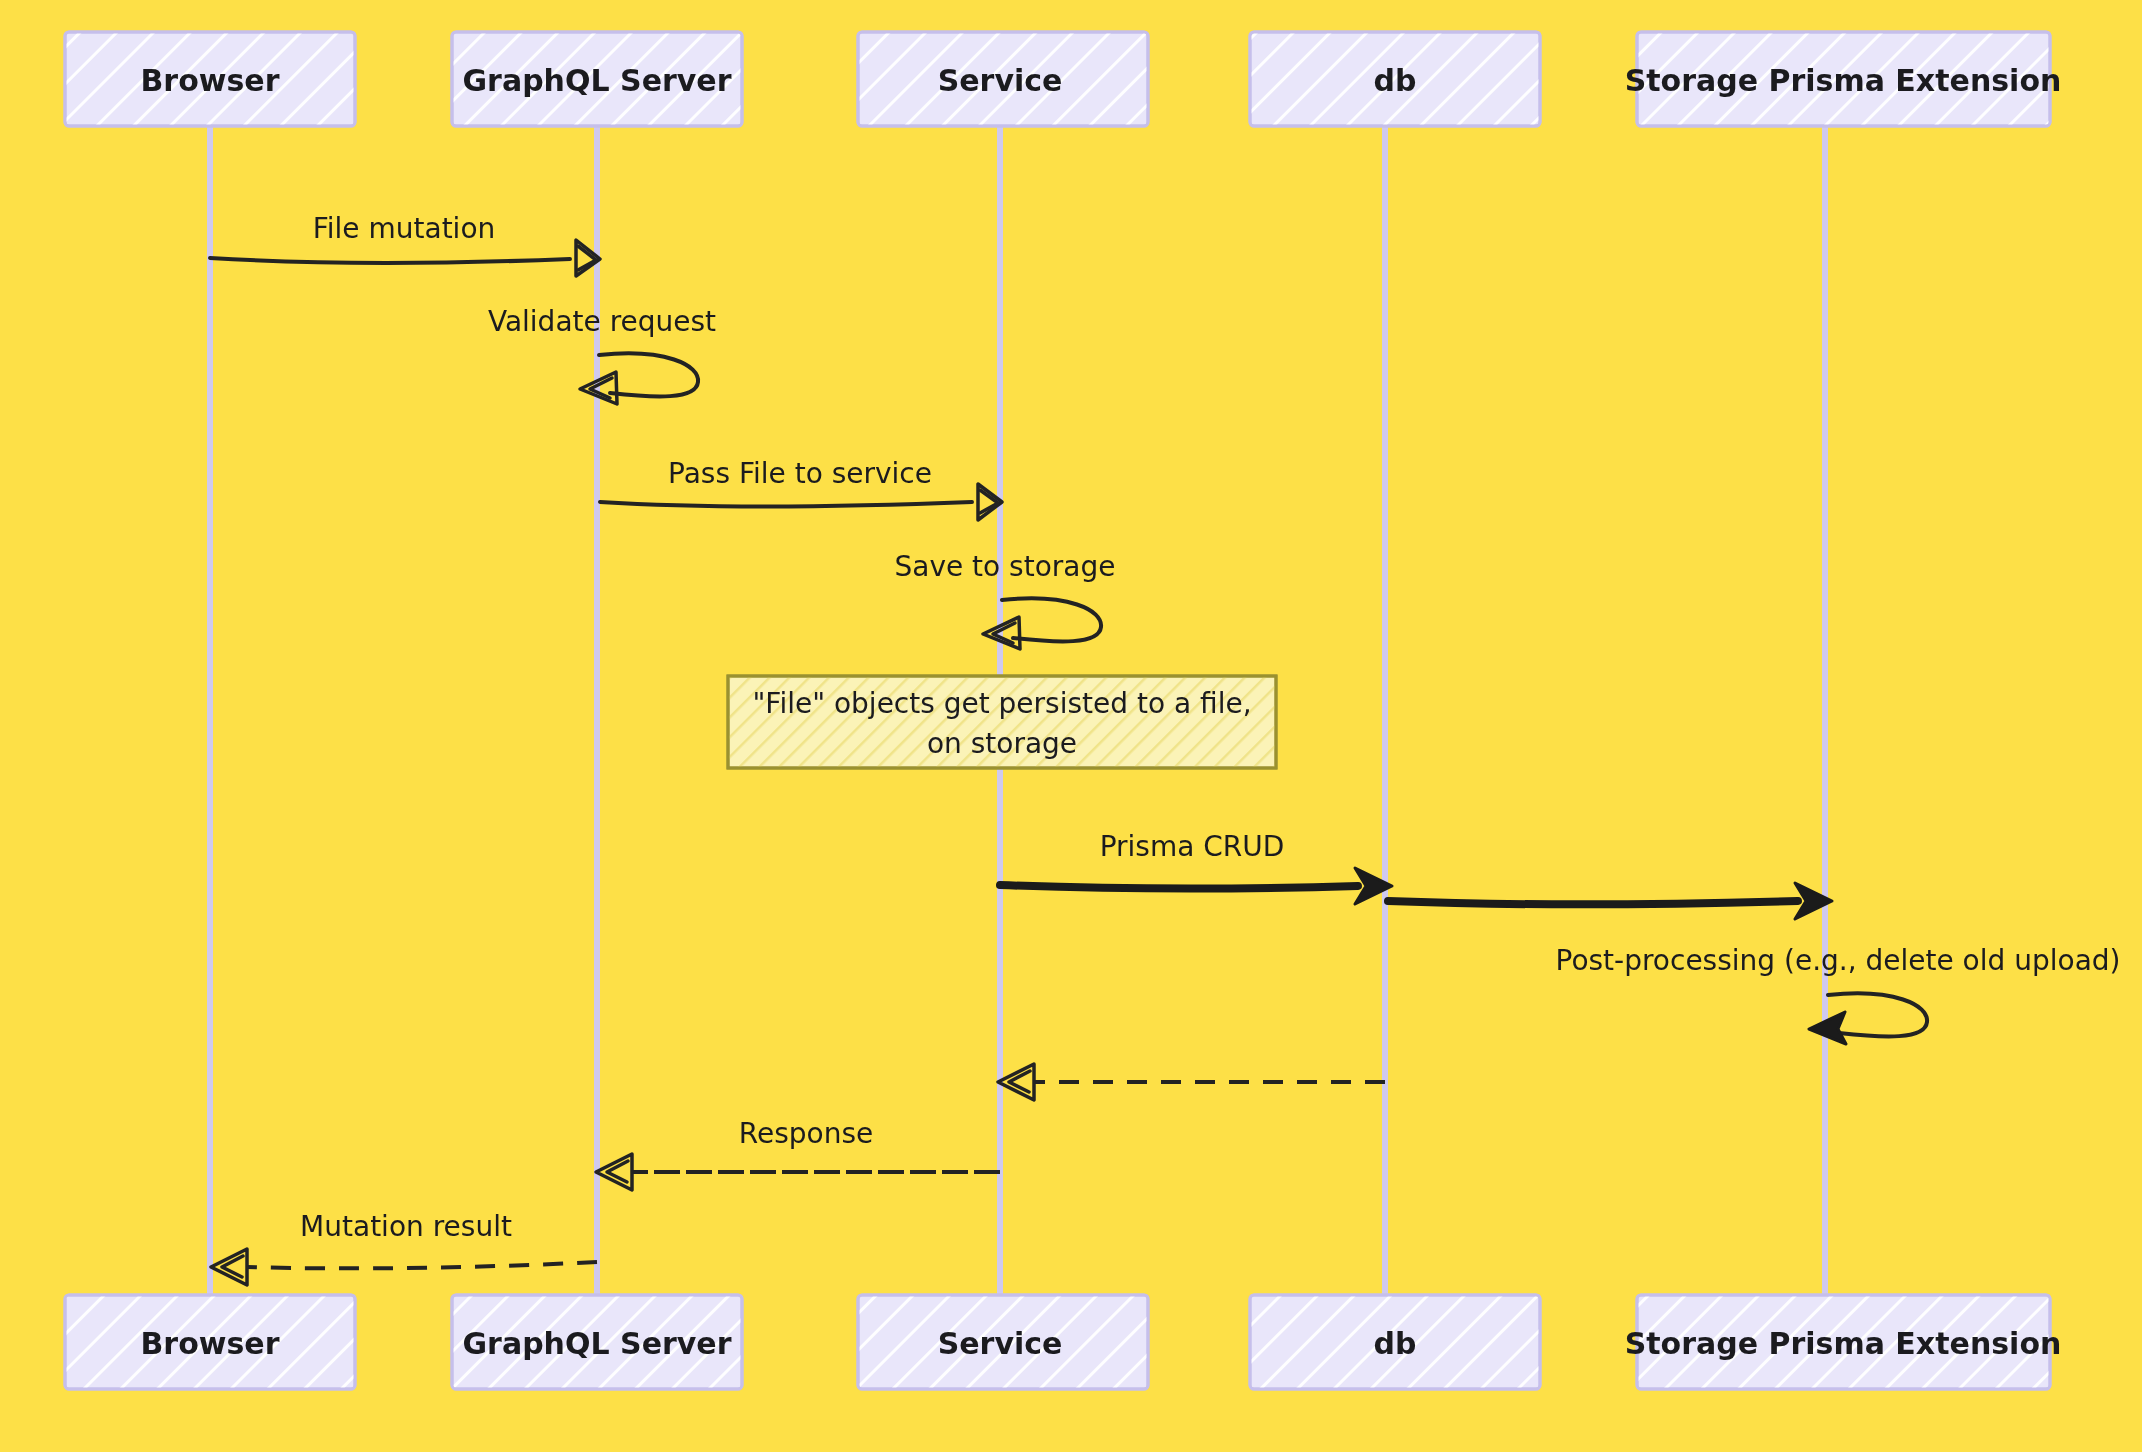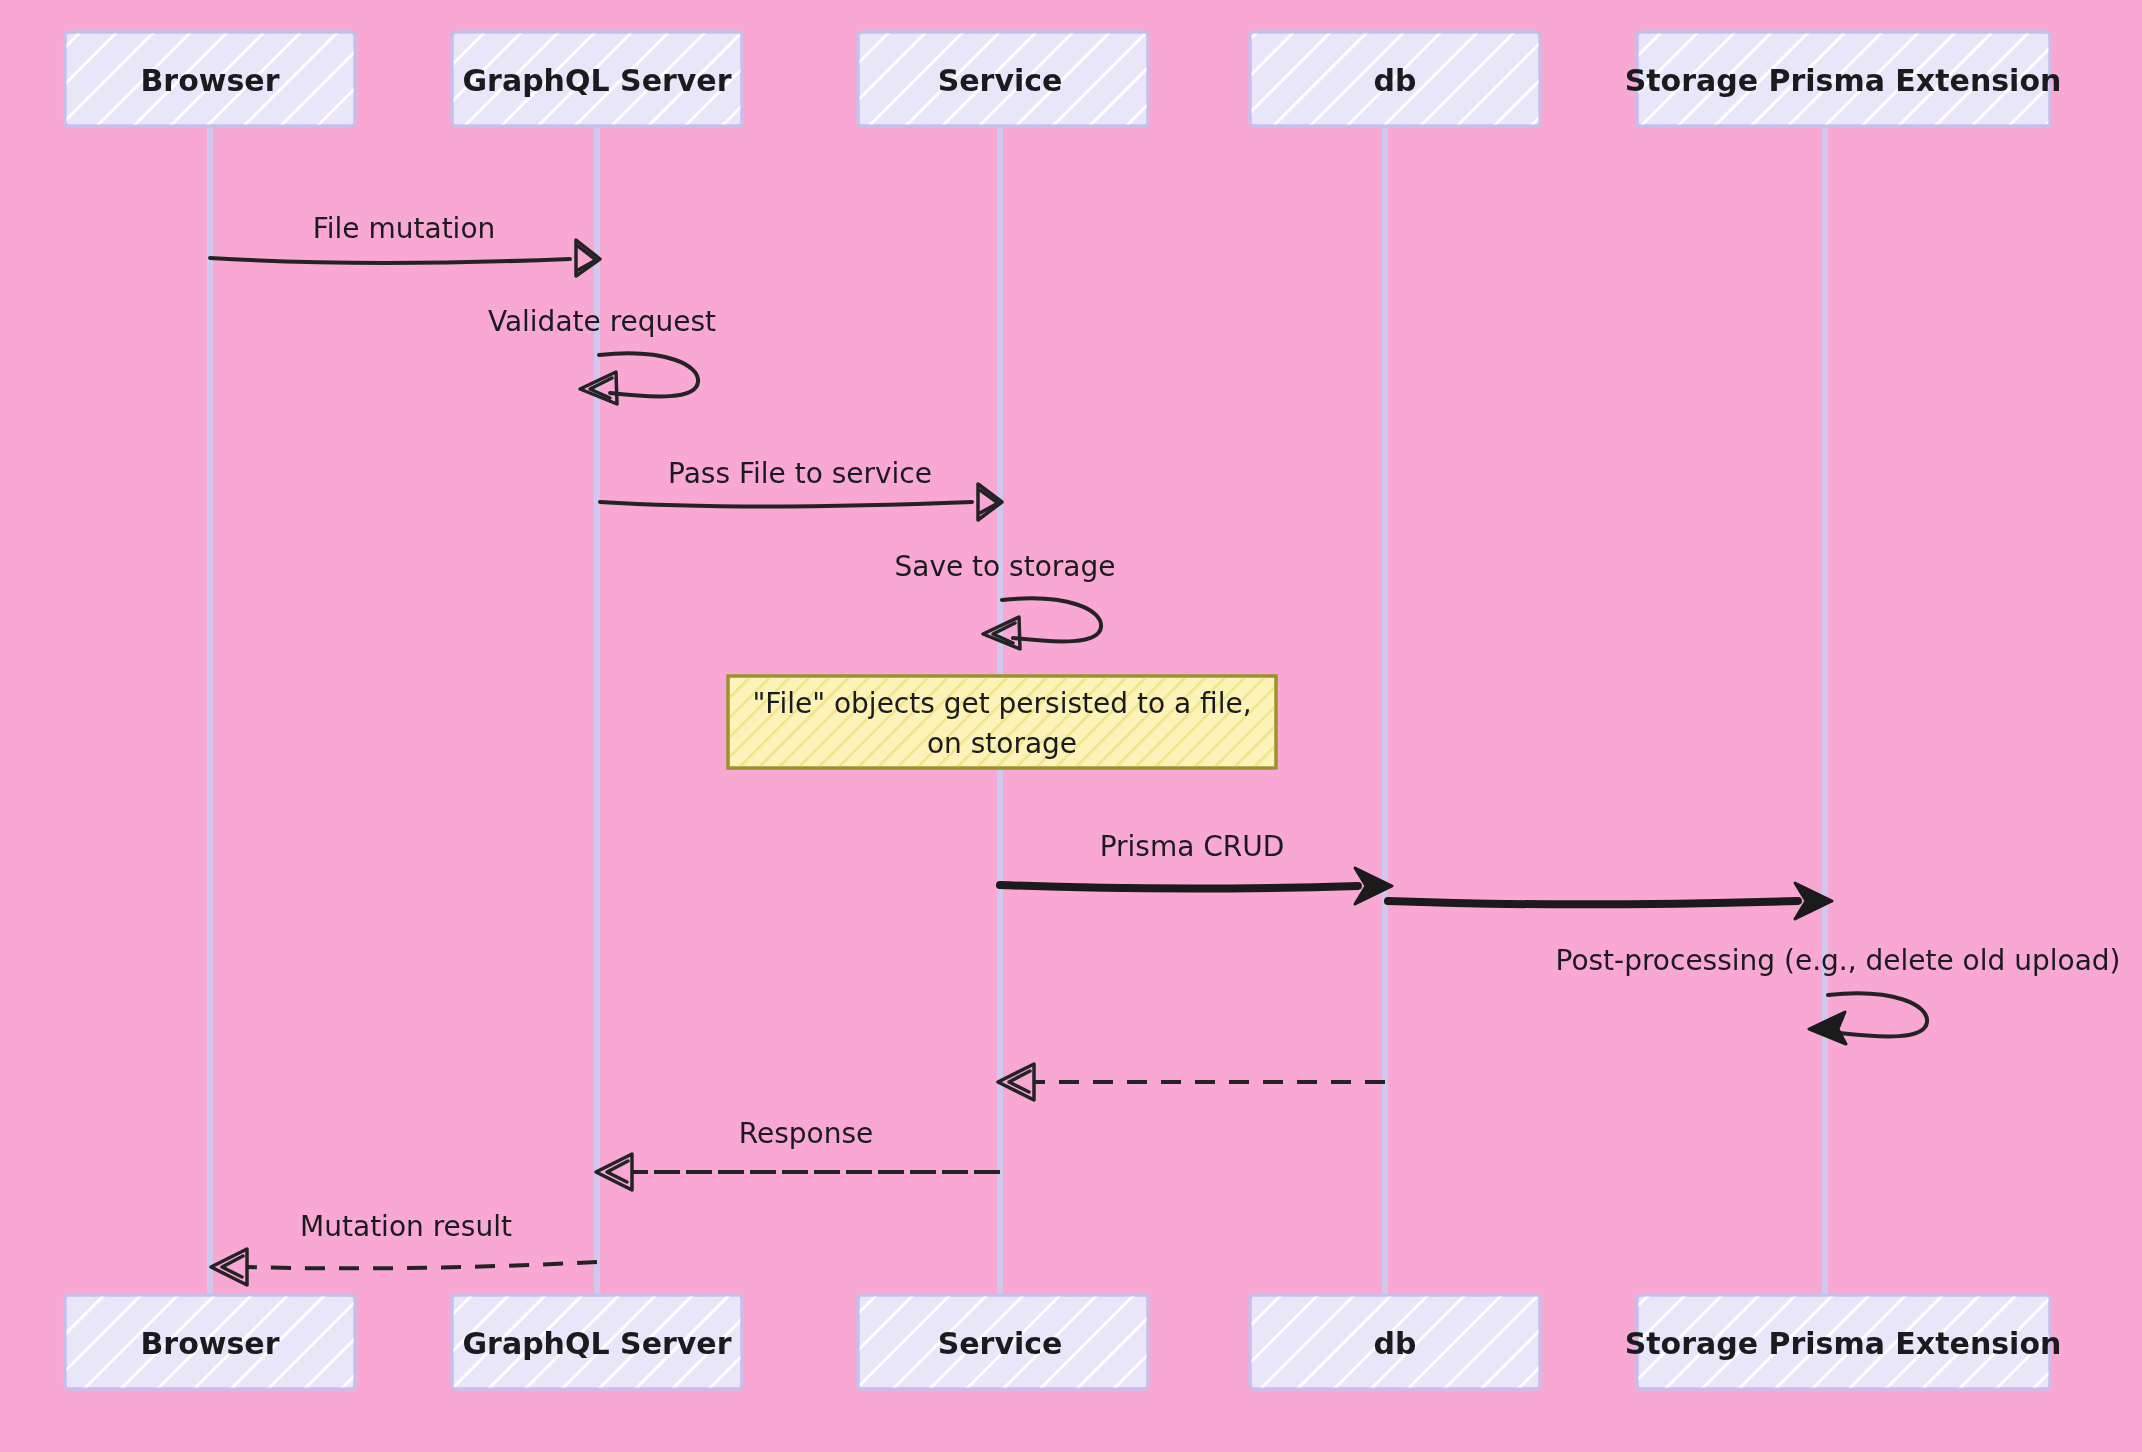--- a/index.html
+++ b/index.html
@@ -10,21 +10,21 @@
   body {
     width: 2142px;
     height: 1452px;
     overflow: hidden;
     font-family: "DejaVu Sans", sans-serif;
   }
   #diagram-root {
     position: relative;
     width: 2142px;
     height: 1452px;
-    background: #f9a8d4;
+    background: #fde047;
   }
   svg#seq-svg {
     position: absolute;
     left: 0;
     top: 0;
     width: 2142px;
     height: 1452px;
     display: block;
   }
   .participant-label {

